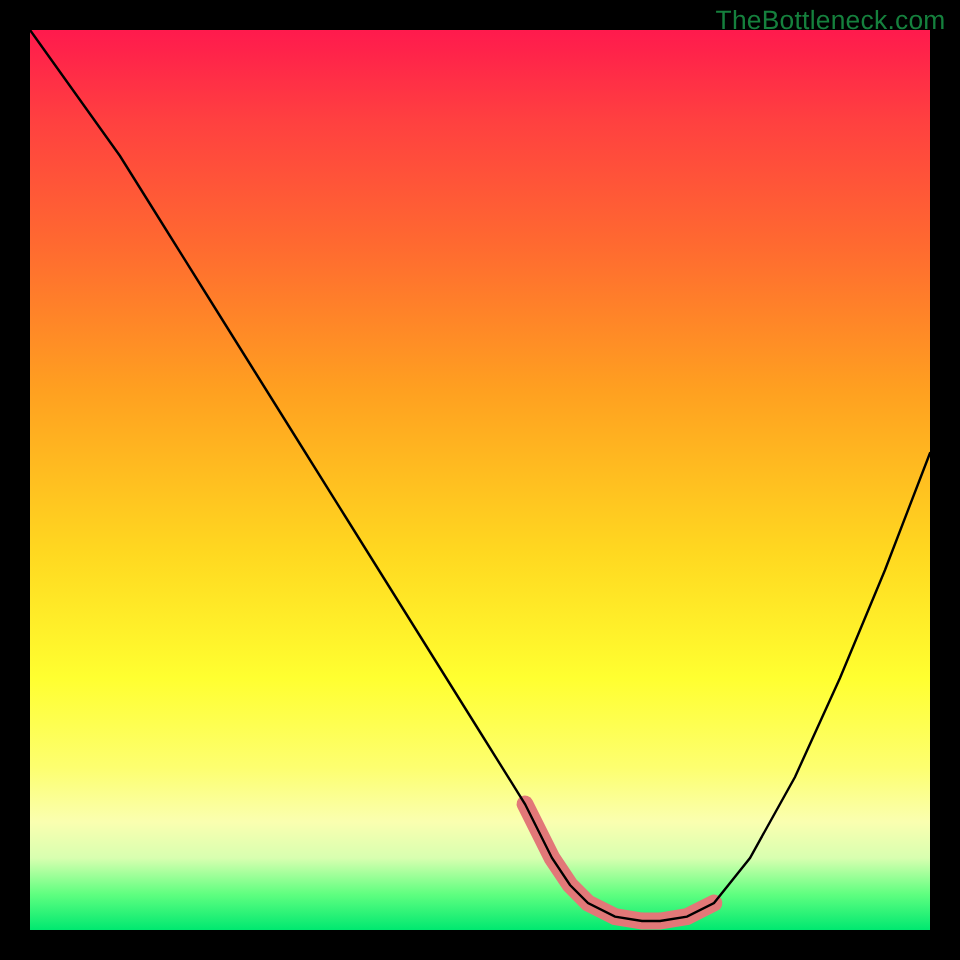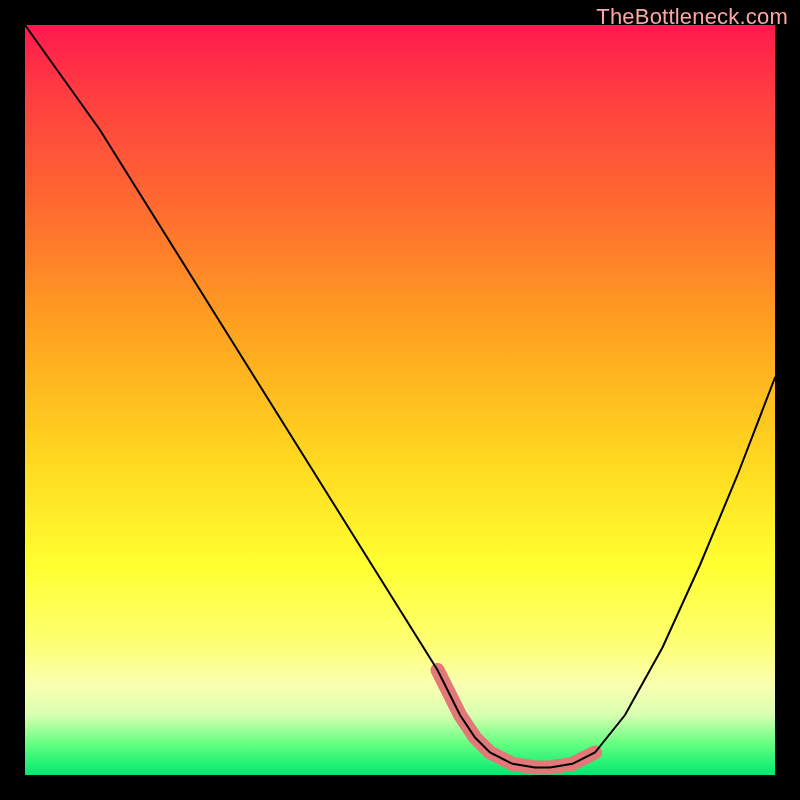--- a/index.html
+++ b/index.html
@@ -37,21 +37,21 @@
       #faffb0 88%,
       #d8ffb0 92%,
       #60ff80 96%,
       #00e870 100%
     );
   }
   .watermark {
     position: absolute;
     top: 4px;
     right: 12px;
-    color: #fca5a5;
+    color: #15803d;
     font-size: 22px;
     font-weight: 500;
     letter-spacing: 0.2px;
     user-select: none;
   }
   svg.curves {
     position: absolute;
     left: 0;
     top: 0;
     width: 750px;

